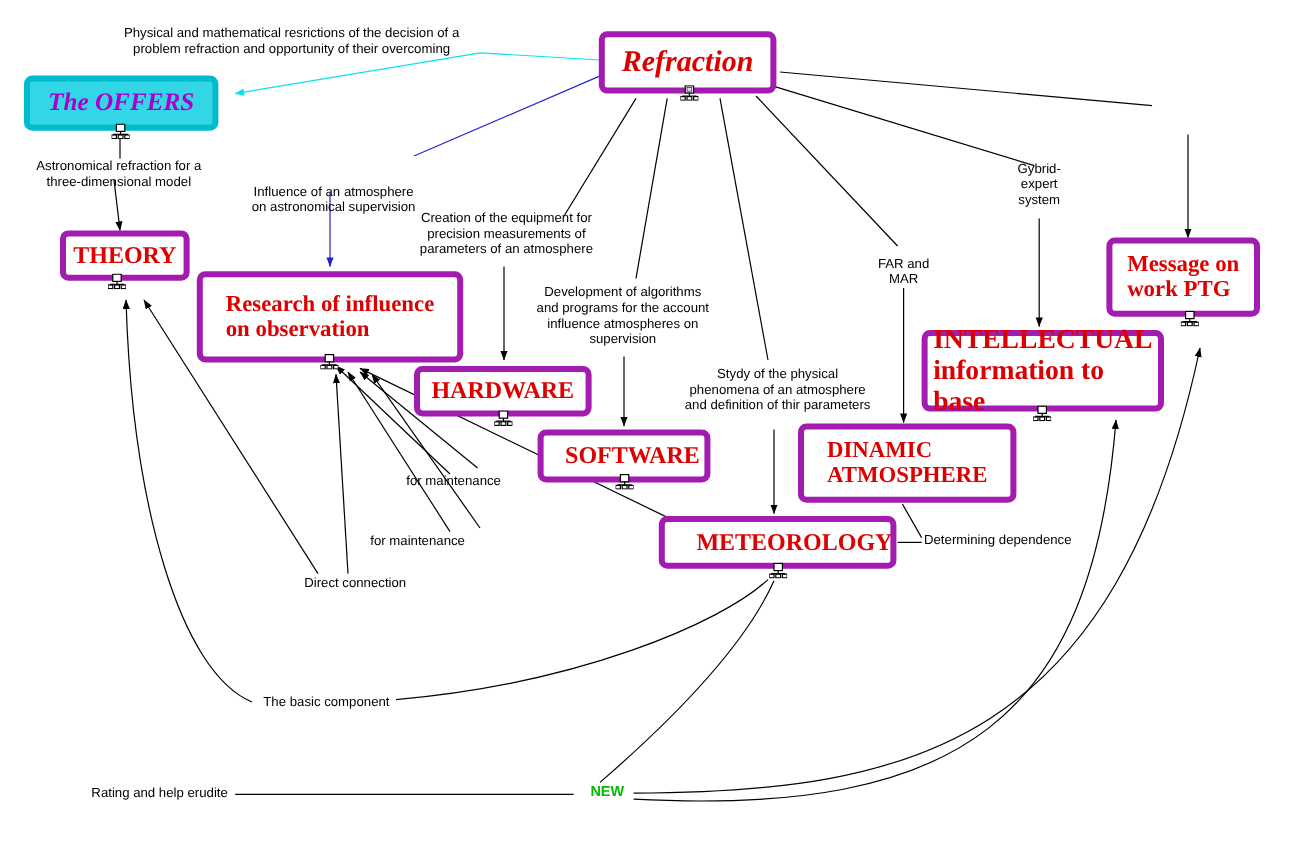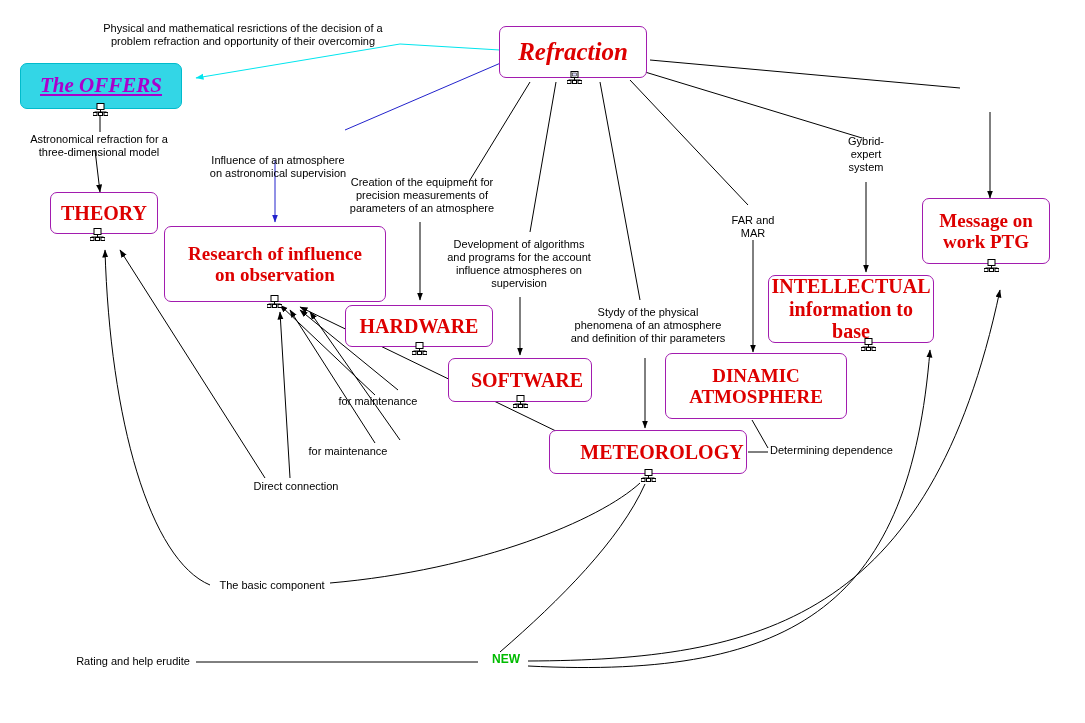--- a/index.html
+++ b/index.html
@@ -18,39 +18,37 @@
   #edges {
     position: absolute;
     left: 0;
     top: 0;
     width: 1085px;
     height: 723px;
   }
   .node {
     position: absolute;
     box-sizing: border-box;
-    border: 1px solid #a21caf;
+    border: 5px solid #a21caf;
     border-radius: 7px;
     background: #ffffff;
     color: #dd0000;
-    text-align: center;
     font-family: "Liberation Serif", serif;
     font-weight: bold;
     display: flex;
     align-items: center;
     justify-content: center;
     line-height: 1.12;
     z-index: 3;
   }
   .node.offers {
     background: #33d6e6;
     color: #aa00cc;
     font-style: italic;
     border-color: #00bbcc;
-    text-decoration: underline;
   }
   .node.refraction {
     color: #dd0000;
     font-style: italic;
   }
   .nodelabel {
     padding: 0 6px;
     white-space: pre-line;
   }
   
@@ -248,21 +246,21 @@
       <rect x="5.5" y="9.5" width="4" height="3" fill="#ffffff" stroke="#000000"></rect>
       <rect x="11" y="9.5" width="4" height="3" fill="#ffffff" stroke="#000000"></rect>
     </svg>
   </div>
 
   <div class="node" style="left:665px; top:353px; width:182px; height:66px; font-size:19px;">
     <span class="nodelabel">DINAMIC
 ATMOSPHERE</span>
   </div>
 
-  <div class="node" style="left:768px; top:275px; width:166px; height:68px; font-size:20px;">
+  <div class="node" style="left:768px; top:275px; width:202px; height:68px; font-size:23px;">
     <span class="nodelabel">INTELLECTUAL
 information to base</span>
   </div>
   <div class="glyph" style="left:861px; top:338px;">
     <svg viewBox="0 0 15 13" width="15" height="13">
       <rect x="4" y="0.5" width="7" height="6" fill="#ffffff" stroke="#000000"></rect>
       <path d="M7.5,6.5 L7.5,9" stroke="#000000"></path>
       <path d="M1.5,9 L13.5,9" stroke="#000000"></path>
       <rect x="0" y="9.5" width="4" height="3" fill="#ffffff" stroke="#000000"></rect>
       <rect x="5.5" y="9.5" width="4" height="3" fill="#ffffff" stroke="#000000"></rect>

